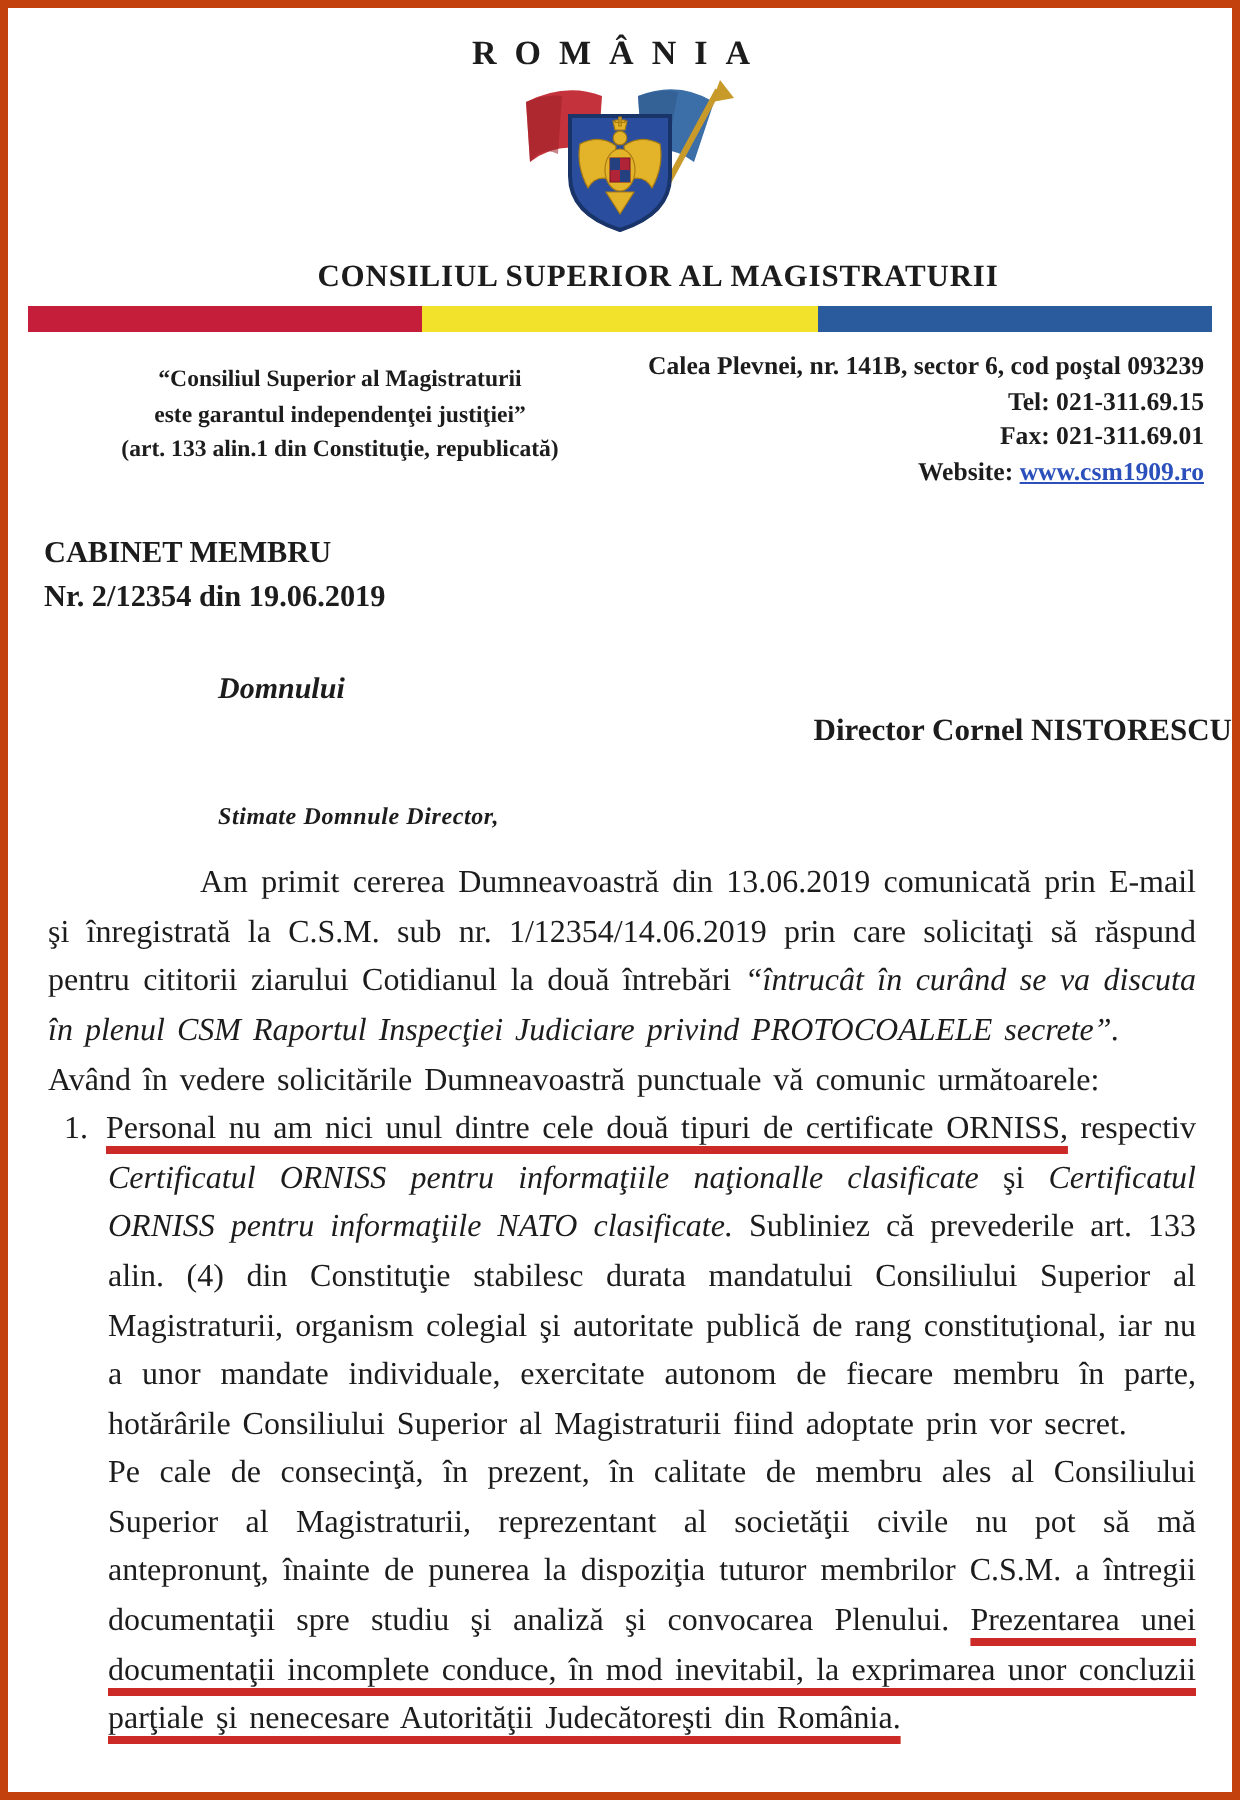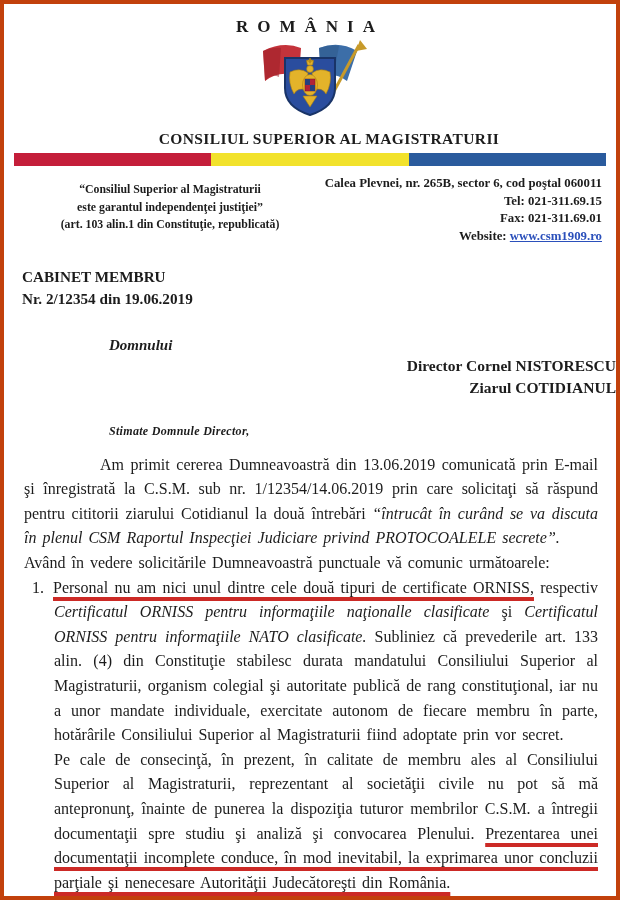--- a/index.html
+++ b/index.html
@@ -156,42 +156,41 @@
   <div class="tricolor">
     <div class="seg seg-red"></div>
     <div class="seg seg-yellow"></div>
     <div class="seg seg-blue"></div>
   </div>
 
   <div class="info-row">
     <div class="motto">
       <div>“Consiliul Superior al Magistraturii</div>
       <div>este garantul independenţei justiţiei”</div>
-      <div>(art. 103 alin.1 din Constituţie, republicată)</div>
+      <div>(art. 133 alin.1 din Constituţie, republicată)</div>
     </div>
     <div class="contact">
-      <div>Calea Plevnei, nr. 265B, sector 6, cod poştal 060011</div>
+      <div>Calea Plevnei, nr. 141B, sector 6, cod poştal 093239</div>
       <div>Tel: 021-311.69.15</div>
       <div>Fax: 021-311.69.01</div>
       <div>
         <span>Website:</span>
         <span class="website-link">www.csm1909.ro</span>
       </div>
     </div>
   </div>
 
   <div class="cabinet">
     <div>CABINET MEMBRU</div>
     <div>Nr. 2/12354 din 19.06.2019</div>
   </div>
 
   <div class="recipient-to">Domnului</div>
   <div class="recipient-center">
     <div>Director Cornel NISTORESCU</div>
-    <div>Ziarul COTIDIANUL</div>
   </div>
 
   <div class="greeting">Stimate Domnule  Director,</div>
 
   <div class="letter-body">
       <div class="para indent-first"><span>Am primit  cererea Dumneavoastră din 13.06.2019 comunicată prin E-mail şi înregistrată la C.S.M. sub nr. 1/12354/14.06.2019 prin care solicitaţi să răspund pentru cititorii ziarului Cotidianul  la două întrebări </span><span class="it">“întrucât în curând se va discuta în plenul CSM Raportul Inspecţiei Judiciare privind PROTOCOALELE secrete”.</span></div>
       <div class="para"><span>Având în vedere solicitările Dumneavoastră punctuale vă comunic următoarele:</span></div>
       <div class="para list-first"><span class="marker">1.</span><span class="redline">Personal nu am nici unul dintre cele două tipuri de certificate ORNISS,</span><span> respectiv </span><span class="it">Certificatul ORNISS pentru informaţiile naţionalle clasificate</span><span> şi </span><span class="it">Certificatul ORNISS pentru informaţiile NATO clasificate.</span><span> Subliniez că prevederile art.  133 alin.  (4) din Constituţie stabilesc durata mandatului Consiliului Superior al Magistraturii, organism colegial şi autoritate publică de rang constituţional, iar nu a unor mandate individuale, exercitate autonom de fiecare membru în parte, hotărârile Consiliului Superior al Magistraturii fiind adoptate  prin vor secret.</span></div>
       <div class="para list-cont"><span>Pe cale de consecinţă, în prezent, în calitate de membru ales al Consiliului Superior al Magistraturii, reprezentant al societăţii civile nu pot să mă antepronunţ, înainte de punerea la dispoziţia tuturor membrilor C.S.M. a întregii documentaţii spre studiu şi analiză şi convocarea Plenului. </span><span class="redline">Prezentarea unei documentaţii incomplete conduce, în mod inevitabil, la exprimarea unor concluzii parţiale şi nenecesare Autorităţii Judecătoreşti din România.</span></div>
     </div>

